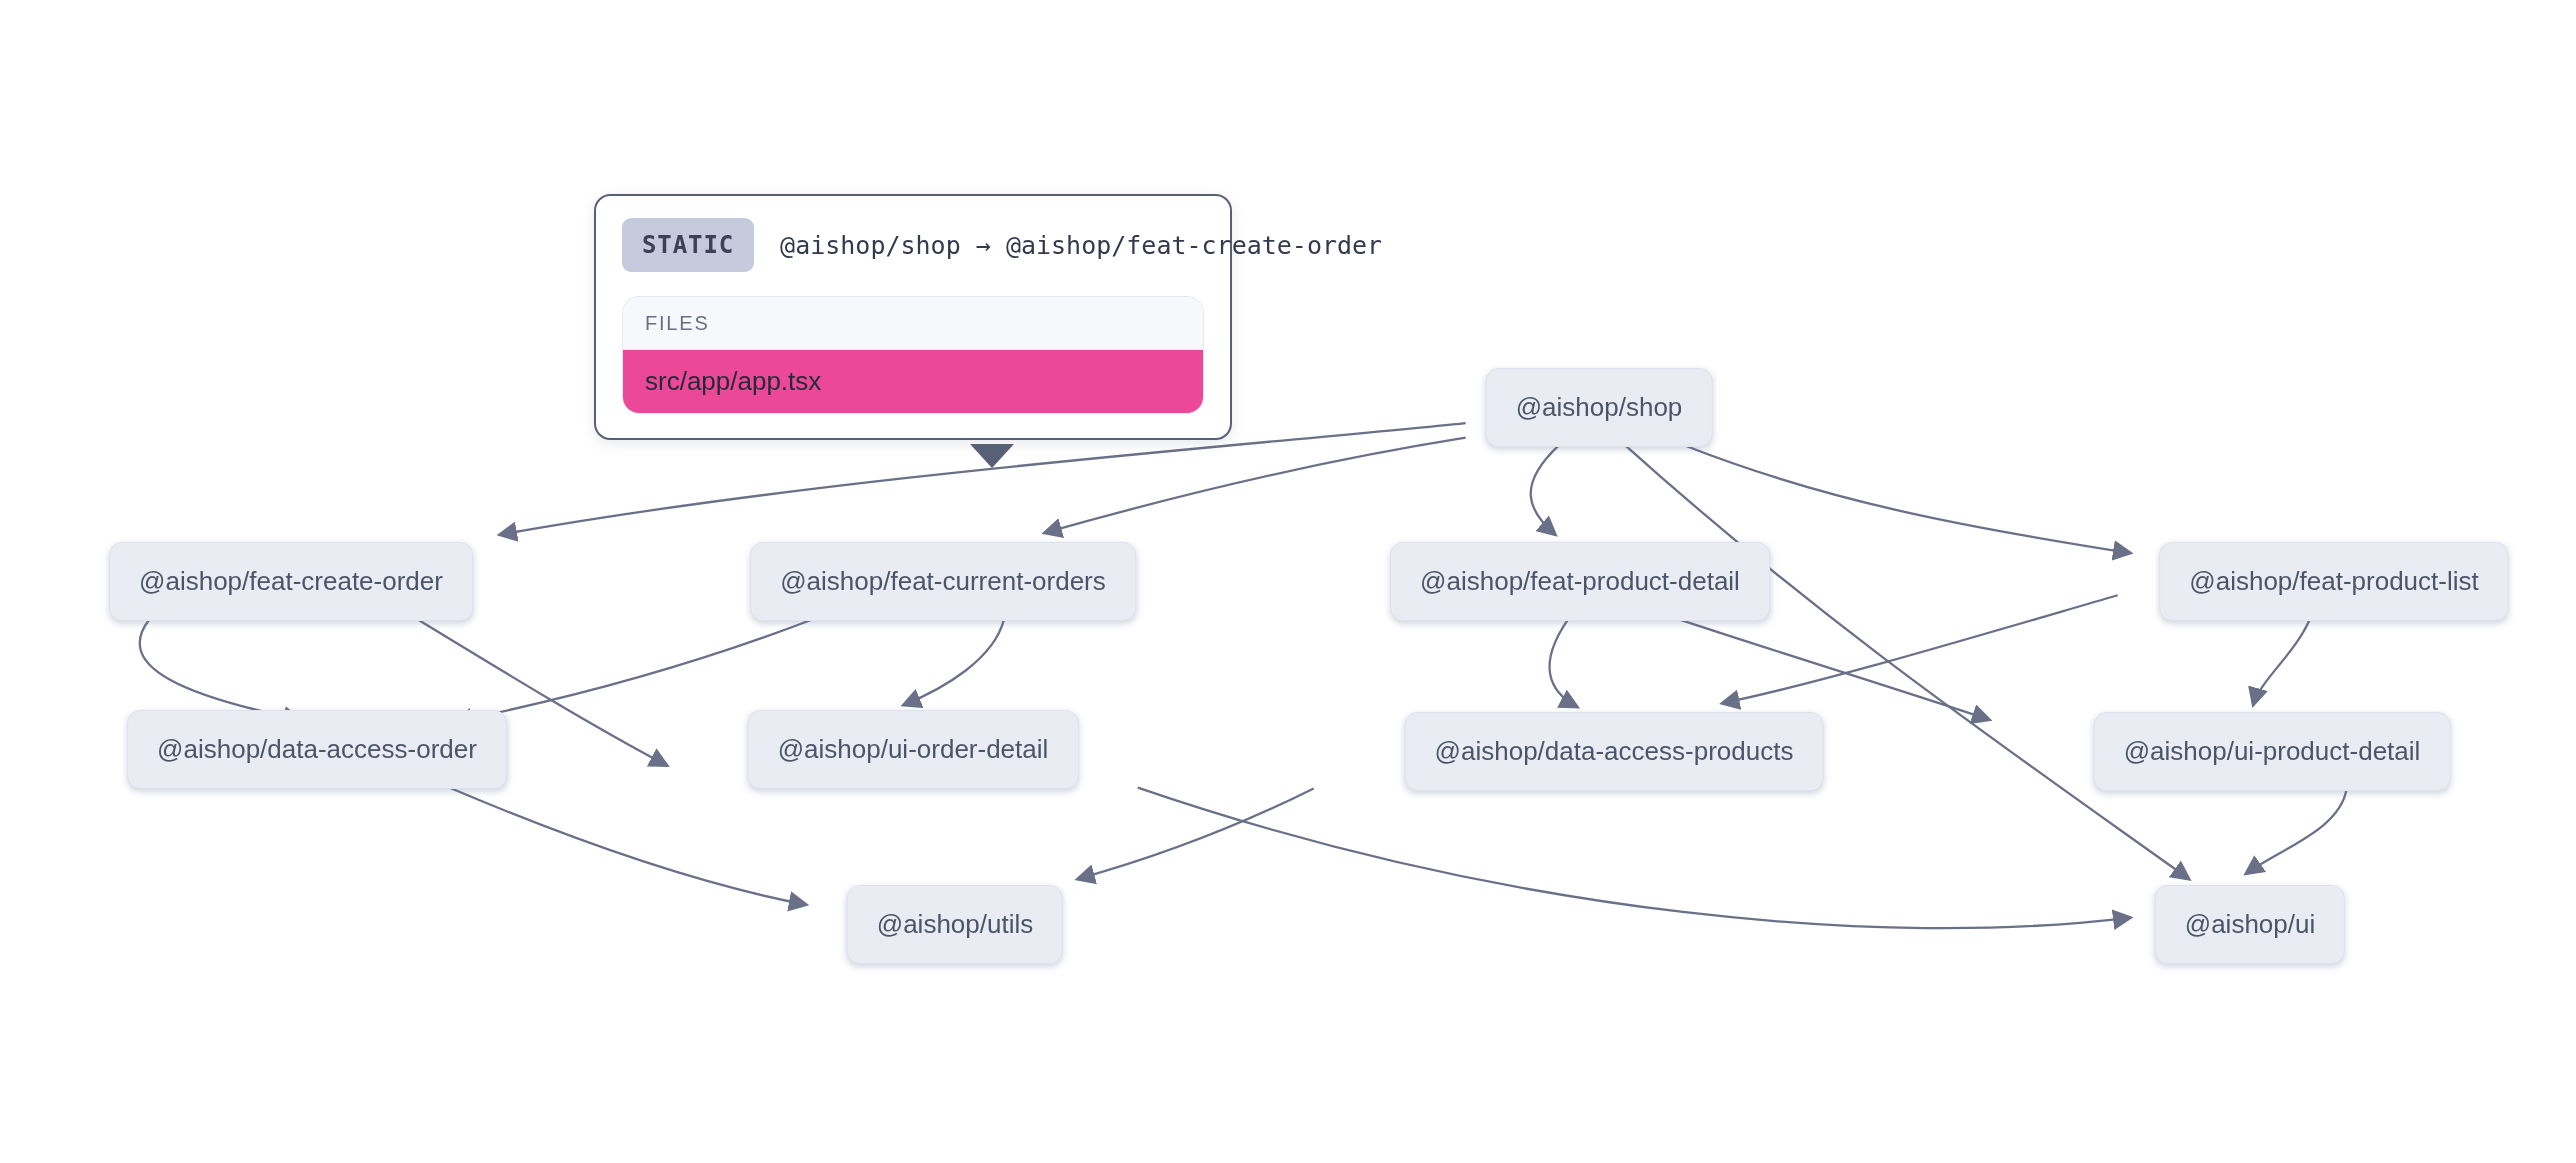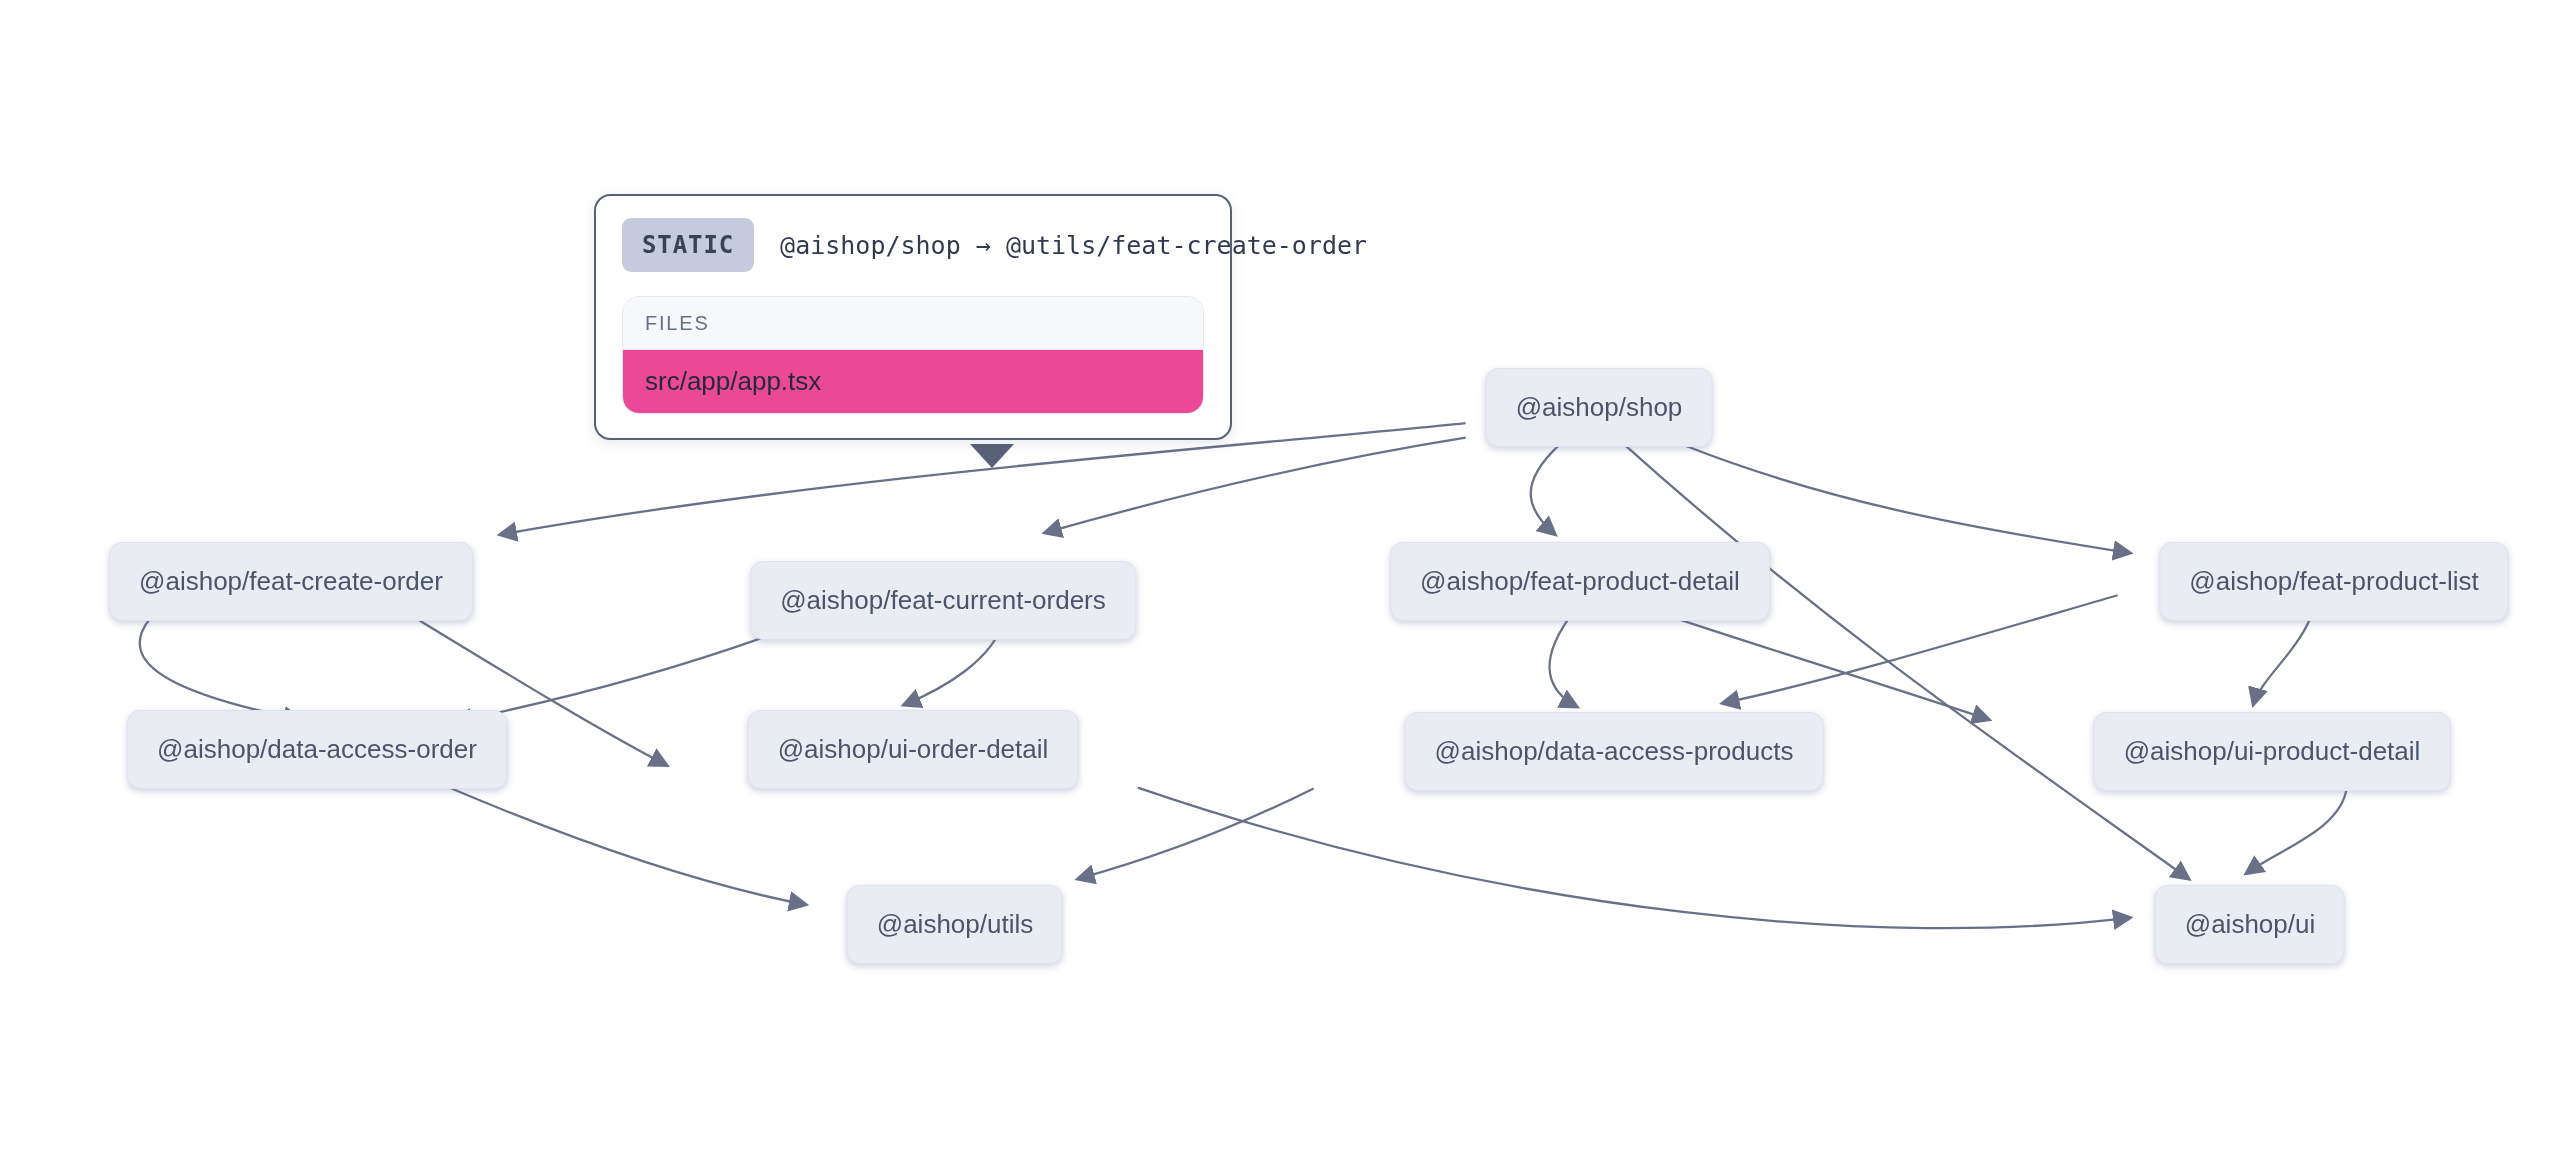--- a/index.html
+++ b/index.html
@@ -114,35 +114,35 @@
         <path class="edge" d="M 490 860 C 650 928, 775 968, 880 988" marker-end="url(#arrow)"></path>
         <path class="edge" d="M 1434 861 C 1340 908, 1255 938, 1176 960" marker-end="url(#arrow)"></path>
         <path class="edge" d="M 1242 860 C 1650 1000, 2060 1035, 2326 1002" marker-end="url(#arrow)"></path>
         <path class="edge" d="M 2562 861 C 2556 905, 2492 926, 2452 954" marker-end="url(#arrow)"></path>
       </g>
   </svg>
 
   <div id="node-layer">
       <div class="node" style="left: 1599px; top: 368px;">@aishop/shop</div>
       <div class="node" style="left: 291px; top: 542px;">@aishop/feat-create-order</div>
-      <div class="node" style="left: 943px; top: 542px; margin-top: 19px;">@aishop/feat-current-orders</div>
+      <div class="node" style="left: 943px; top: 542px;">@aishop/feat-current-orders</div>
       <div class="node" style="left: 1580px; top: 542px;">@aishop/feat-product-detail</div>
       <div class="node" style="left: 2334px; top: 542px;">@aishop/feat-product-list</div>
       <div class="node" style="left: 317px; top: 710px;">@aishop/data-access-order</div>
       <div class="node" style="left: 913px; top: 710px;">@aishop/ui-order-detail</div>
       <div class="node" style="left: 1614px; top: 712px;">@aishop/data-access-products</div>
       <div class="node" style="left: 2272px; top: 712px;">@aishop/ui-product-detail</div>
       <div class="node" style="left: 955px; top: 885px;">@aishop/utils</div>
       <div class="node" style="left: 2250px; top: 885px;">@aishop/ui</div>
     </div>
 
   <div class="tooltip">
     <div class="tooltip-header">
       <span class="badge">STATIC</span>
-      <span class="tooltip-title">@aishop/shop → @utils/feat-create-order</span>
+      <span class="tooltip-title">@aishop/shop → @aishop/feat-create-order</span>
     </div>
     <div class="files-box">
       <div class="files-header">FILES</div>
       <div id="files-list">
           <div class="file-row">src/app/app.tsx</div>
         </div>
     </div>
   </div>
   <div class="caret"></div>
 

